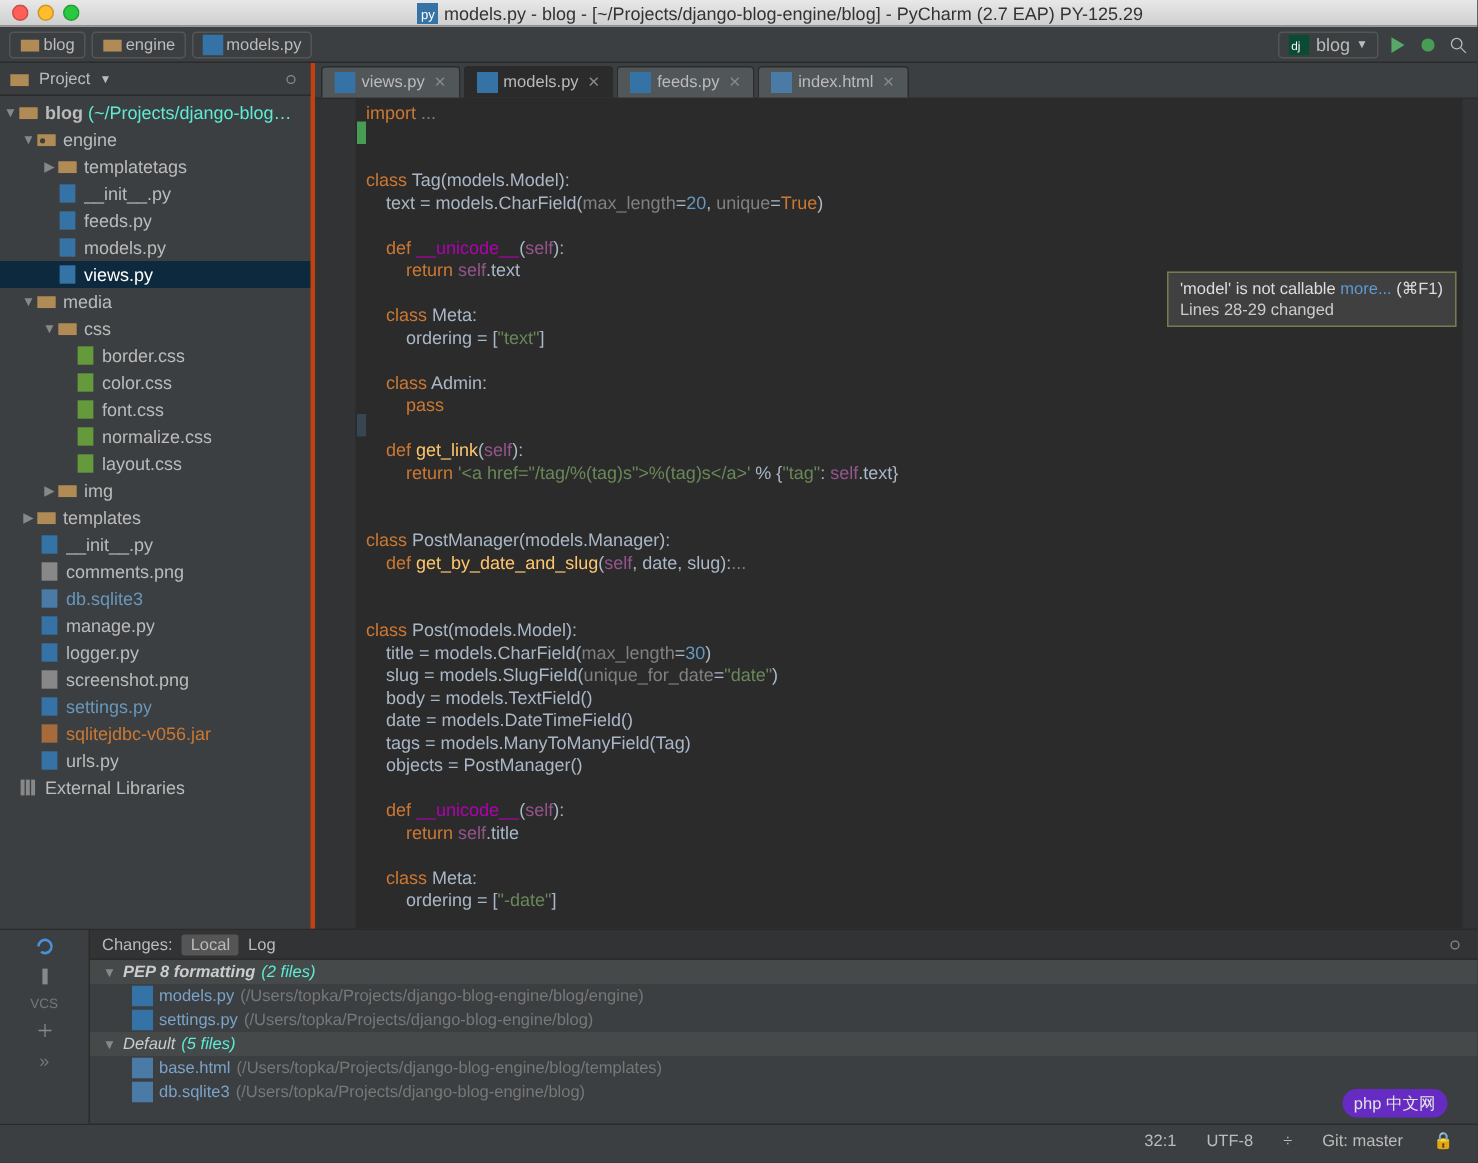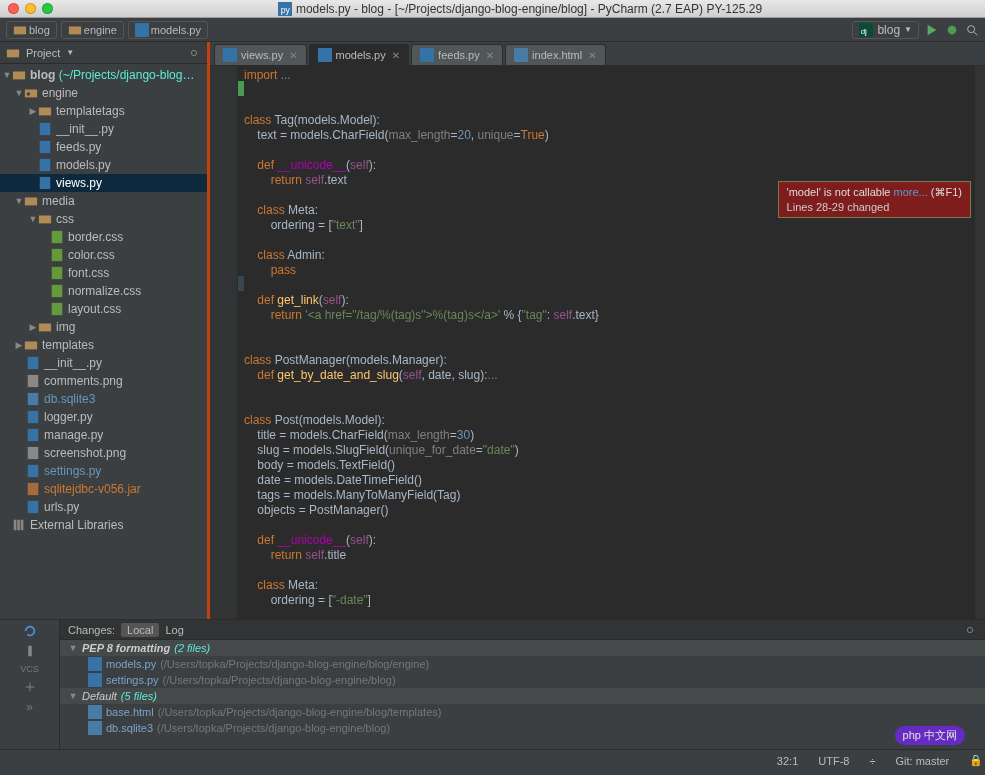--- a/index.html
+++ b/index.html
@@ -28,31 +28,31 @@
 .editor { flex:1; display:flex; flex-direction:column; position:relative; background:#2b2b2b; }
 .tabs { height:24px; background:#3c3f41; border-bottom:1px solid #2b2b2b; display:flex; align-items:flex-end; padding-left:4px; }
 .tab { display:flex; align-items:center; gap:4px; padding:3px 8px; background:#515658; border:1px solid #2b2b2b; border-bottom:none; margin-right:2px; font-size:11px; border-radius:3px 3px 0 0; }
 .tab.active { background:#2b2b2b; }
 .tab .x { color:#888; font-size:10px; margin-left:2px; }
 .code-wrap { flex:1; display:flex; overflow:hidden; font-family: Menlo, Consolas, monospace; font-size:12px; position:relative; }
 .gutter { width:28px; background:#313335; border-right:1px solid #2b2b2b; }
 .code { flex:1; padding:2px 0 2px 6px; line-height:15px; white-space:pre; color:#a9b7c6; overflow:hidden; }
 .kw{color:#cc7832;} .fn{color:#ffc66d;} .mag{color:#b200b2;} .num{color:#6897bb;} .str{color:#6a8759;} .par{color:#808080;} .self{color:#94558d;} .dim2{color:#808080;}
 .errstripe { position:absolute; right:0; top:0; width:10px; height:100%; background:#313335; }
-.tooltip { position:absolute; right:14px; top:115px; background:#7f1d1d; border:1px solid #7a7a50; color:#ddd; font-size:11px; padding:4px 8px; z-index:5; }
+.tooltip { position:absolute; right:14px; top:115px; background:#404040; border:1px solid #7a7a50; color:#ddd; font-size:11px; padding:4px 8px; z-index:5; }
 .tooltip a { color:#5c9bd1; }
 .tooltip .line2 { margin-top:2px; color:#ccc; }
 .changes { height:130px; background:#3c3f41; border-top:1px solid #2b2b2b; display:flex; }
 .changes .left { width:60px; background:#3c3f41; border-right:1px solid #2b2b2b; display:flex; flex-direction:column; align-items:center; gap:6px; padding-top:4px; }
 .changes .right { flex:1; display:flex; flex-direction:column; }
 .chg-hdr { height:20px; display:flex; align-items:center; padding:0 8px; background:#313335; font-size:11px; border-bottom:1px solid #2b2b2b; gap:6px; }
 .chg-sub { background:#45494a; padding:2px 8px; font-size:11px; font-style:italic; color:#ccc; display:flex; align-items:center; gap:4px; }
 .chg-item { padding:1px 8px 1px 28px; font-size:11px; display:flex; align-items:center; gap:4px; color:#7ba3c9; }
 .chg-item .path { color:#777; }
-.status { height:22px; background:#3c3f41; border-top:1px solid #2b2b2b; display:flex; align-items:center; padding:0 2px; font-size:11px; gap:20px; }
+.status { height:22px; background:#3c3f41; border-top:1px solid #2b2b2b; display:flex; align-items:center; padding:0 16px; font-size:11px; gap:20px; }
 .status .spacer{flex:1;}
 .watermark { position:absolute; right:20px; bottom:30px; background:#6d28d9; color:#fff; font-size:11px; padding:2px 8px; border-radius:10px; opacity:.85; }
 svg { display:block; }
 .mstripe { position:absolute; left:28px; top:0; width:6px; height:100%; }
 .mstripe div { position:absolute; left:0; width:6px; }
 </style>
 </head>
 <body>
 
 <div class="titlebar">
@@ -244,27 +244,27 @@
       <div class="node" style="padding-left:26px">
           <svg class="fico" viewBox="0 0 16 16">
             <rect width="12" height="14" x="2" y="1" fill="#4a7ba6"></rect>
           </svg>
           <span class="lbl" style="color:#6897bb">db.sqlite3</span>
         </div>
       <div class="node" style="padding-left:26px">
           <svg class="fico" viewBox="0 0 16 16">
             <rect width="12" height="14" x="2" y="1" fill="#3573a6"></rect>
           </svg>
+          <span class="lbl">manage.py</span>
+        </div>
+      <div class="node" style="padding-left:26px">
+          <svg class="fico" viewBox="0 0 16 16">
+            <rect width="12" height="14" x="2" y="1" fill="#3573a6"></rect>
+          </svg>
           <span class="lbl">logger.py</span>
-        </div>
-      <div class="node" style="padding-left:26px">
-          <svg class="fico" viewBox="0 0 16 16">
-            <rect width="12" height="14" x="2" y="1" fill="#3573a6"></rect>
-          </svg>
-          <span class="lbl">manage.py</span>
         </div>
       <div class="node" style="padding-left:26px">
           <svg class="fico" viewBox="0 0 16 16">
             <rect width="12" height="14" x="2" y="1" fill="#888"></rect>
           </svg>
           <span class="lbl">screenshot.png</span>
         </div>
       <div class="node" style="padding-left:26px">
           <svg class="fico" viewBox="0 0 16 16">
             <rect width="12" height="14" x="2" y="1" fill="#3573a6"></rect>

